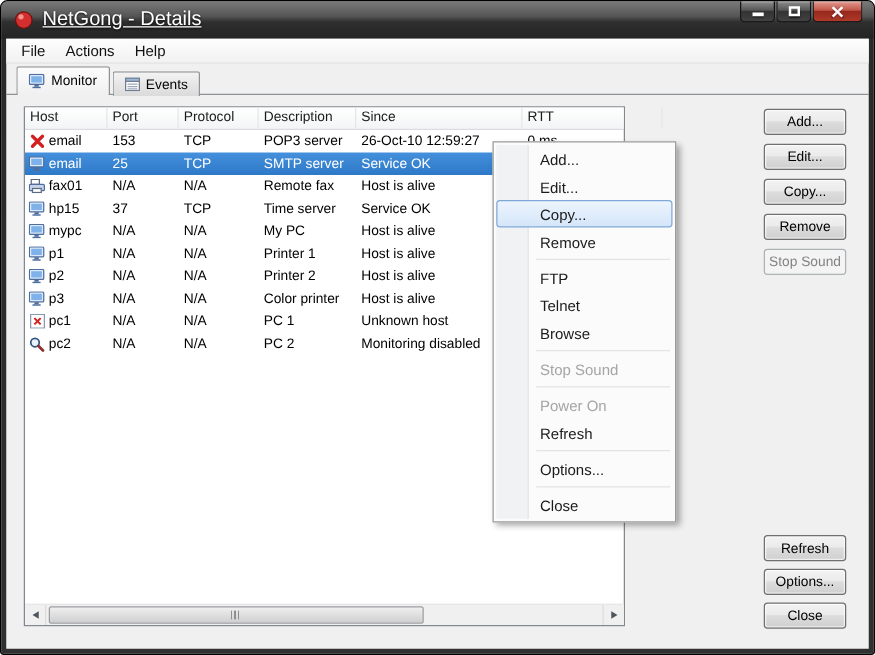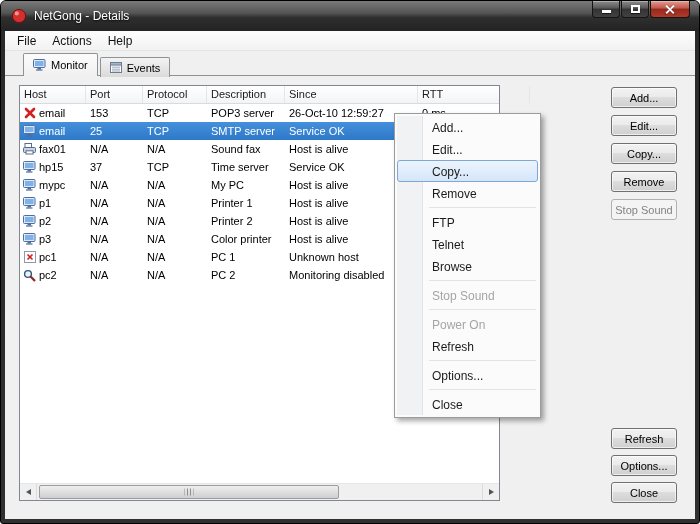--- a/index.html
+++ b/index.html
@@ -8,41 +8,41 @@
 
   .window { position:relative; width:700px; height:524px;
     background:linear-gradient(180deg,#6a6a6a 0,#454545 18px,#2a2a2a 30px,#303030 100%);
     border:1px solid #000; border-radius:6px 6px 3px 3px; overflow:hidden; }
 
   
   .titlebar { position:absolute; left:0; top:0; right:0; height:30px;
     background:linear-gradient(180deg,#7a7a7a 0%,#555 40%,#2f2f2f 55%,#232323 100%);
     display:flex; align-items:center; padding-left:10px; }
   .app-icon { width:16px; height:16px; margin-right:7px; display:inline-flex; }
-  .title-text { color:#fff; font-size:12px; text-shadow:0 1px 2px rgba(0,0,0,.9); }
+  .title-text { color:#fff; font-size:16px; text-shadow:0 1px 2px rgba(0,0,0,.9);text-decoration:underline; }
   .win-btns { position:absolute; top:0; right:9px; display:flex; gap:1px; }
   .win-btn { width:28px; height:17px; border:1px solid #141414; border-top:none;
     border-radius:0 0 4px 4px; display:flex; align-items:center; justify-content:center;
     background:linear-gradient(180deg,#8d8d8d 0%,#565656 45%,#333 50%,#424242 100%);
     box-shadow:inset 0 1px 0 rgba(255,255,255,.3); cursor:default; }
   .win-btn.close { width:40px;
     background:linear-gradient(180deg,#e39c92 0%,#c2564a 45%,#96281c 50%,#b03a2a 100%); }
   .g-min { width:9px; height:3px; background:#fff; margin-top:5px; box-shadow:0 1px 1px rgba(0,0,0,.6); }
   .g-max { width:9px; height:8px; border:2px solid #fff; box-shadow:0 1px 1px rgba(0,0,0,.6); }
   .g-x { position:relative; width:11px; height:11px; }
   .g-x::before,.g-x::after { content:""; position:absolute; left:4.5px; top:0; width:2px; height:11px; background:#fff; box-shadow:0 1px 1px rgba(0,0,0,.5); }
   .g-x::before { transform:rotate(45deg); } .g-x::after { transform:rotate(-45deg); }
 
   
   .client { position:absolute; left:4px; top:30px; right:4px; bottom:4px; background:#f0f0f0; }
 
   .menubar { height:20px; background:linear-gradient(#fdfdfd,#f2f2f2); display:flex; align-items:center; padding-left:4px; border-bottom:1px solid #e4e4e4; }
   .menubar span { font-size:12px; color:#111; padding:2px 8px; }
 
-  .tabstrip { position:relative; height:24px; margin-top:1px; padding-left:18px; }
+  .tabstrip { position:relative; height:24px; margin-top:1px; padding-left:8px; }
   .tabstrip::after { content:""; position:absolute; left:0; right:0; bottom:0; border-bottom:1px solid #8f9396; }
   .tab { position:relative; z-index:2; display:inline-flex; align-items:center; gap:5px; height:20px; top:3px;
     padding:0 9px; font-size:11px; border:1px solid #8f9396; border-bottom:none; border-radius:2px 2px 0 0;
     background:linear-gradient(#f3f3f3,#dadada); margin-right:2px; cursor:default; }
   .tab.active { height:23px; top:1px; background:linear-gradient(#fcfcfc,#f0f0f0); margin-bottom:-1px; }
   .tab .tico { display:inline-flex; }
 
   
   .table { position:absolute; left:14px; top:54px; width:481px; height:416px;
     background:#fff; border:1px solid #828790; }
@@ -200,21 +200,21 @@
                 <svg width="13" height="12" viewBox="0 0 13 12">
                   <rect x="2" y="0.5" width="6.5" height="4" fill="#fff" stroke="#5a6c85"></rect>
                   <rect x="0.5" y="4.5" width="12" height="5" rx="1" fill="#c8d4e6" stroke="#4f6d9e"></rect>
                   <rect x="3" y="7.8" width="7" height="3.2" fill="#fff" stroke="#5a6c85"></rect>
                 </svg>
               </span>
               <span>fax01</span>
             </div>
             <div class="td">N/A</div>
             <div class="td">N/A</div>
-            <div class="td">Sound fax</div>
+            <div class="td">Remote fax</div>
             <div class="td">Host is alive</div>
             <div class="td"></div>
             <div class="td">0 ms</div>
           </div>
           <div class="tr">
             <div class="td host-td">
               <span class="row-icon">
                 <svg width="13" height="12" viewBox="0 0 13 12">
                   <rect x="0.5" y="0.5" width="11.5" height="8" rx="1" fill="#dce9f9" stroke="#4f6d9e"></rect>
                   <rect x="2" y="2" width="8.5" height="5" fill="#7fb2e8"></rect>

